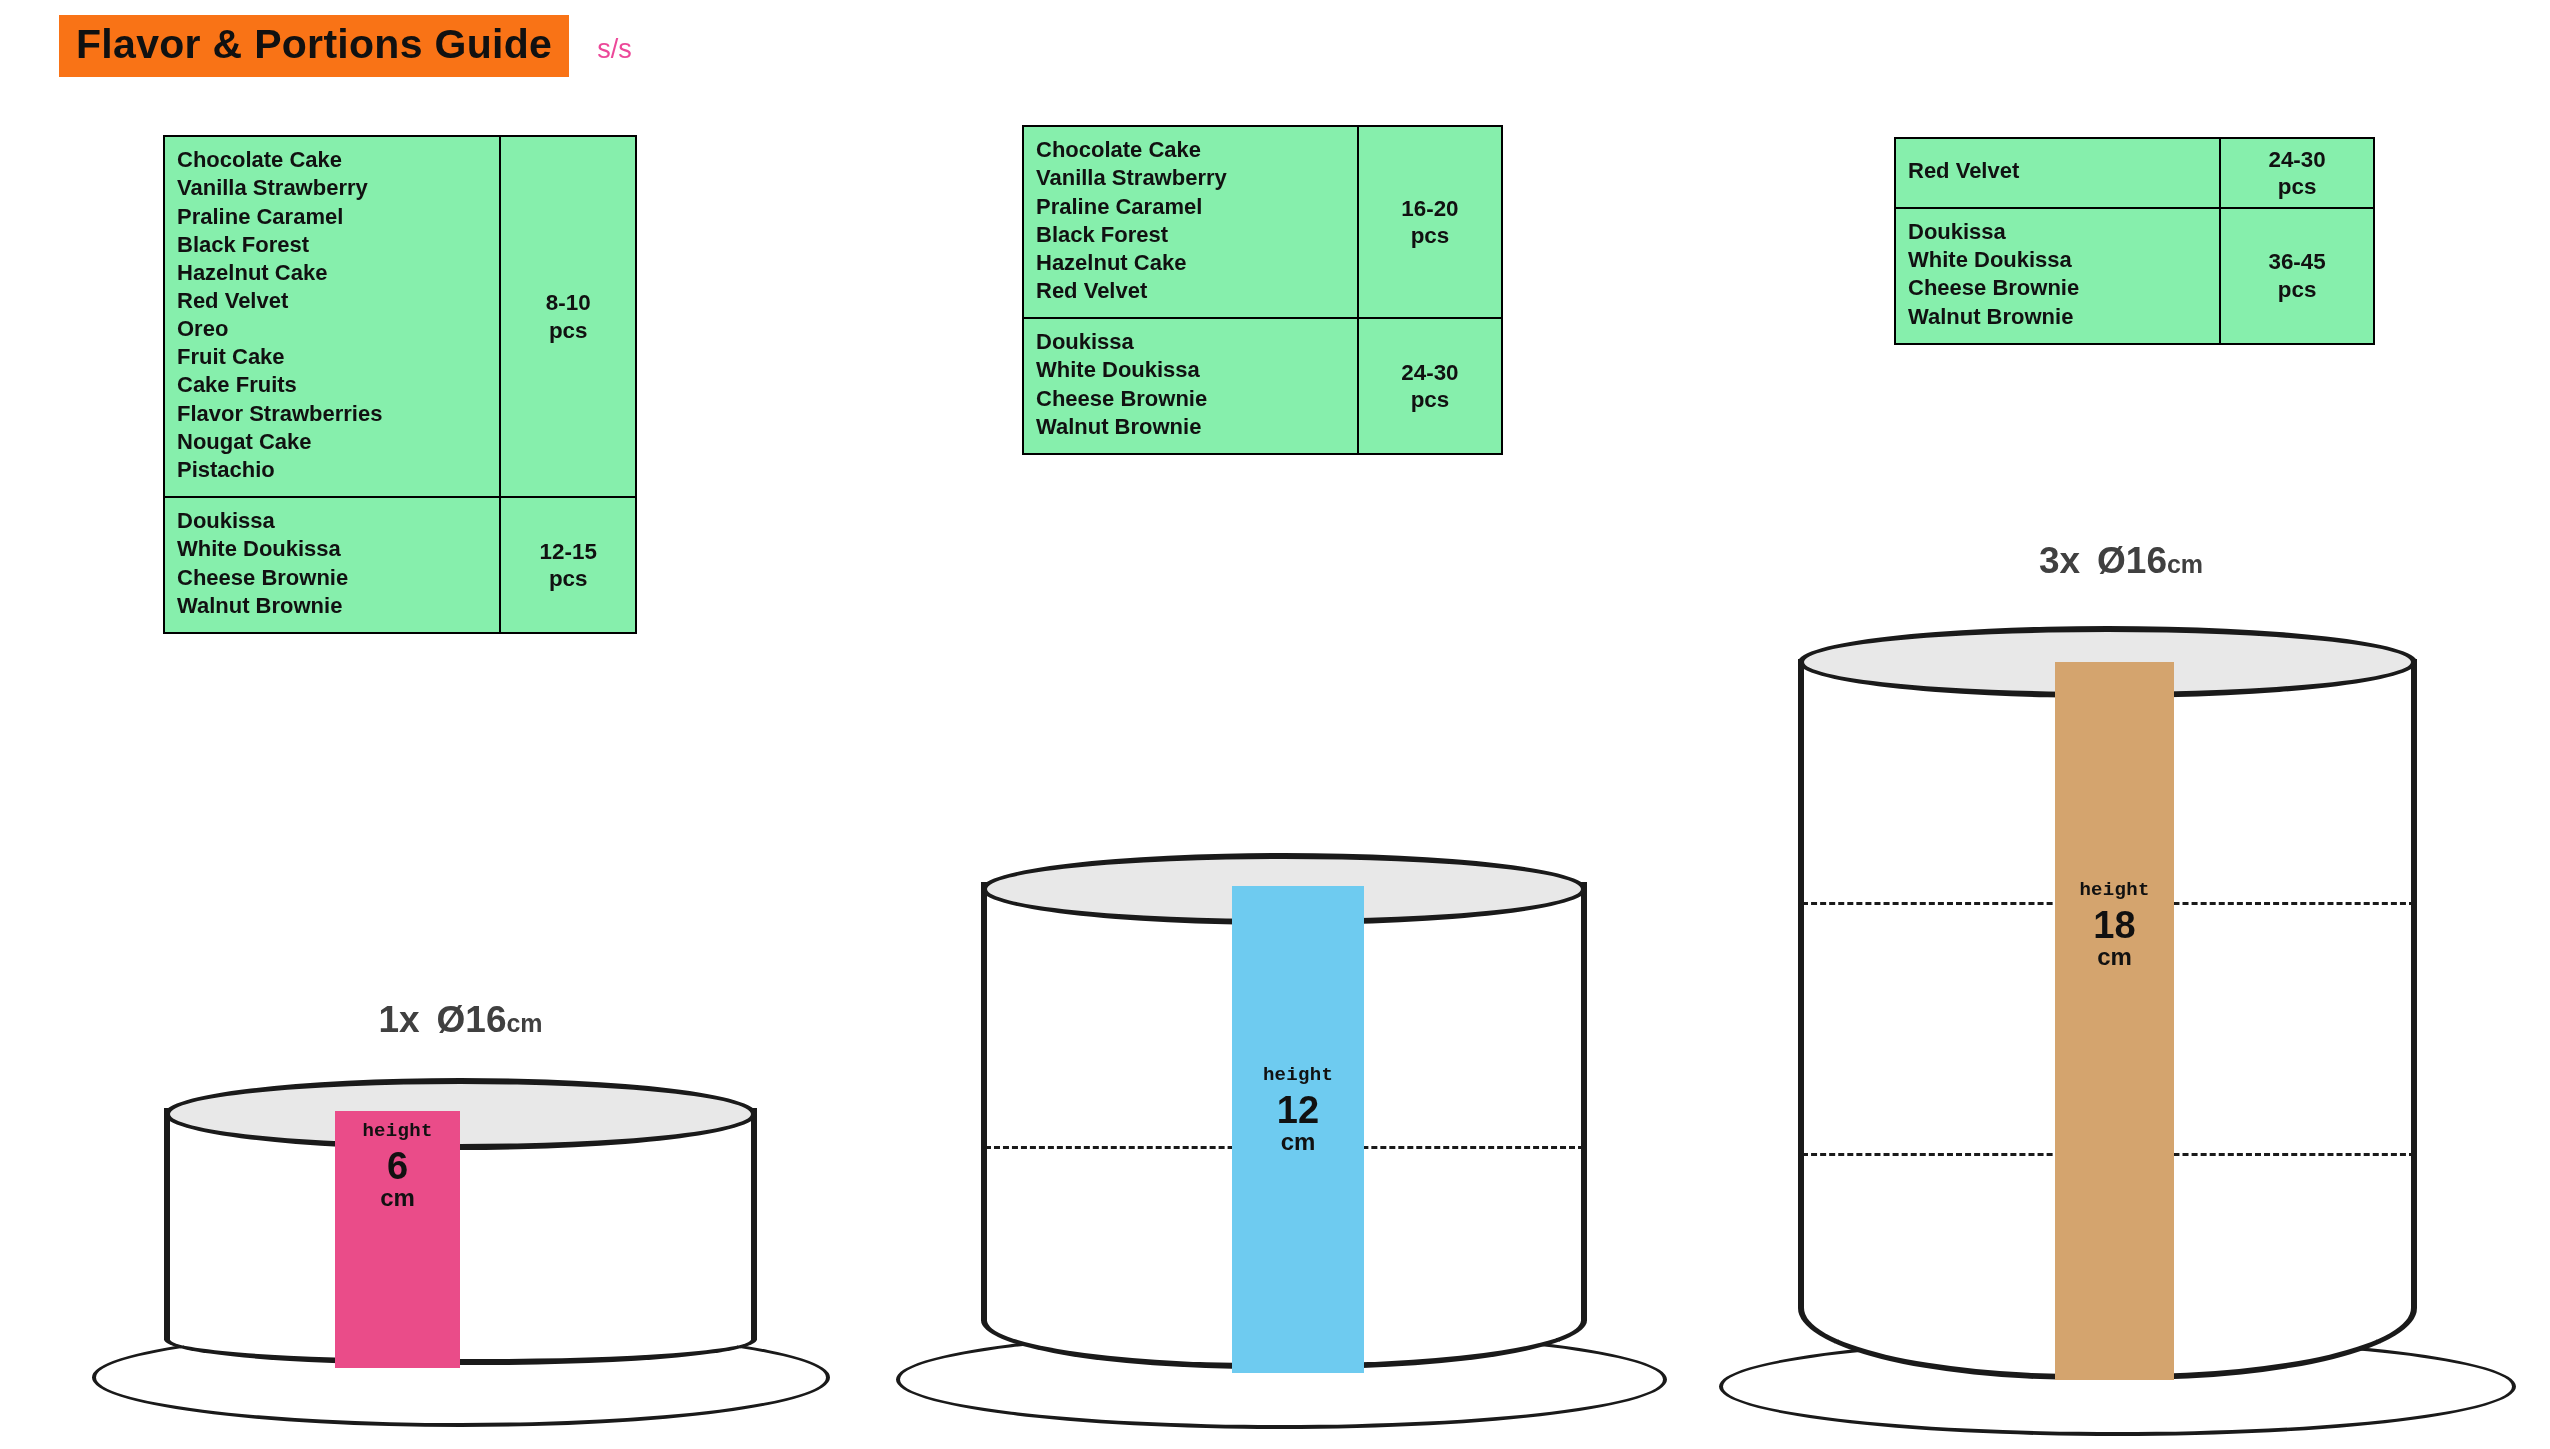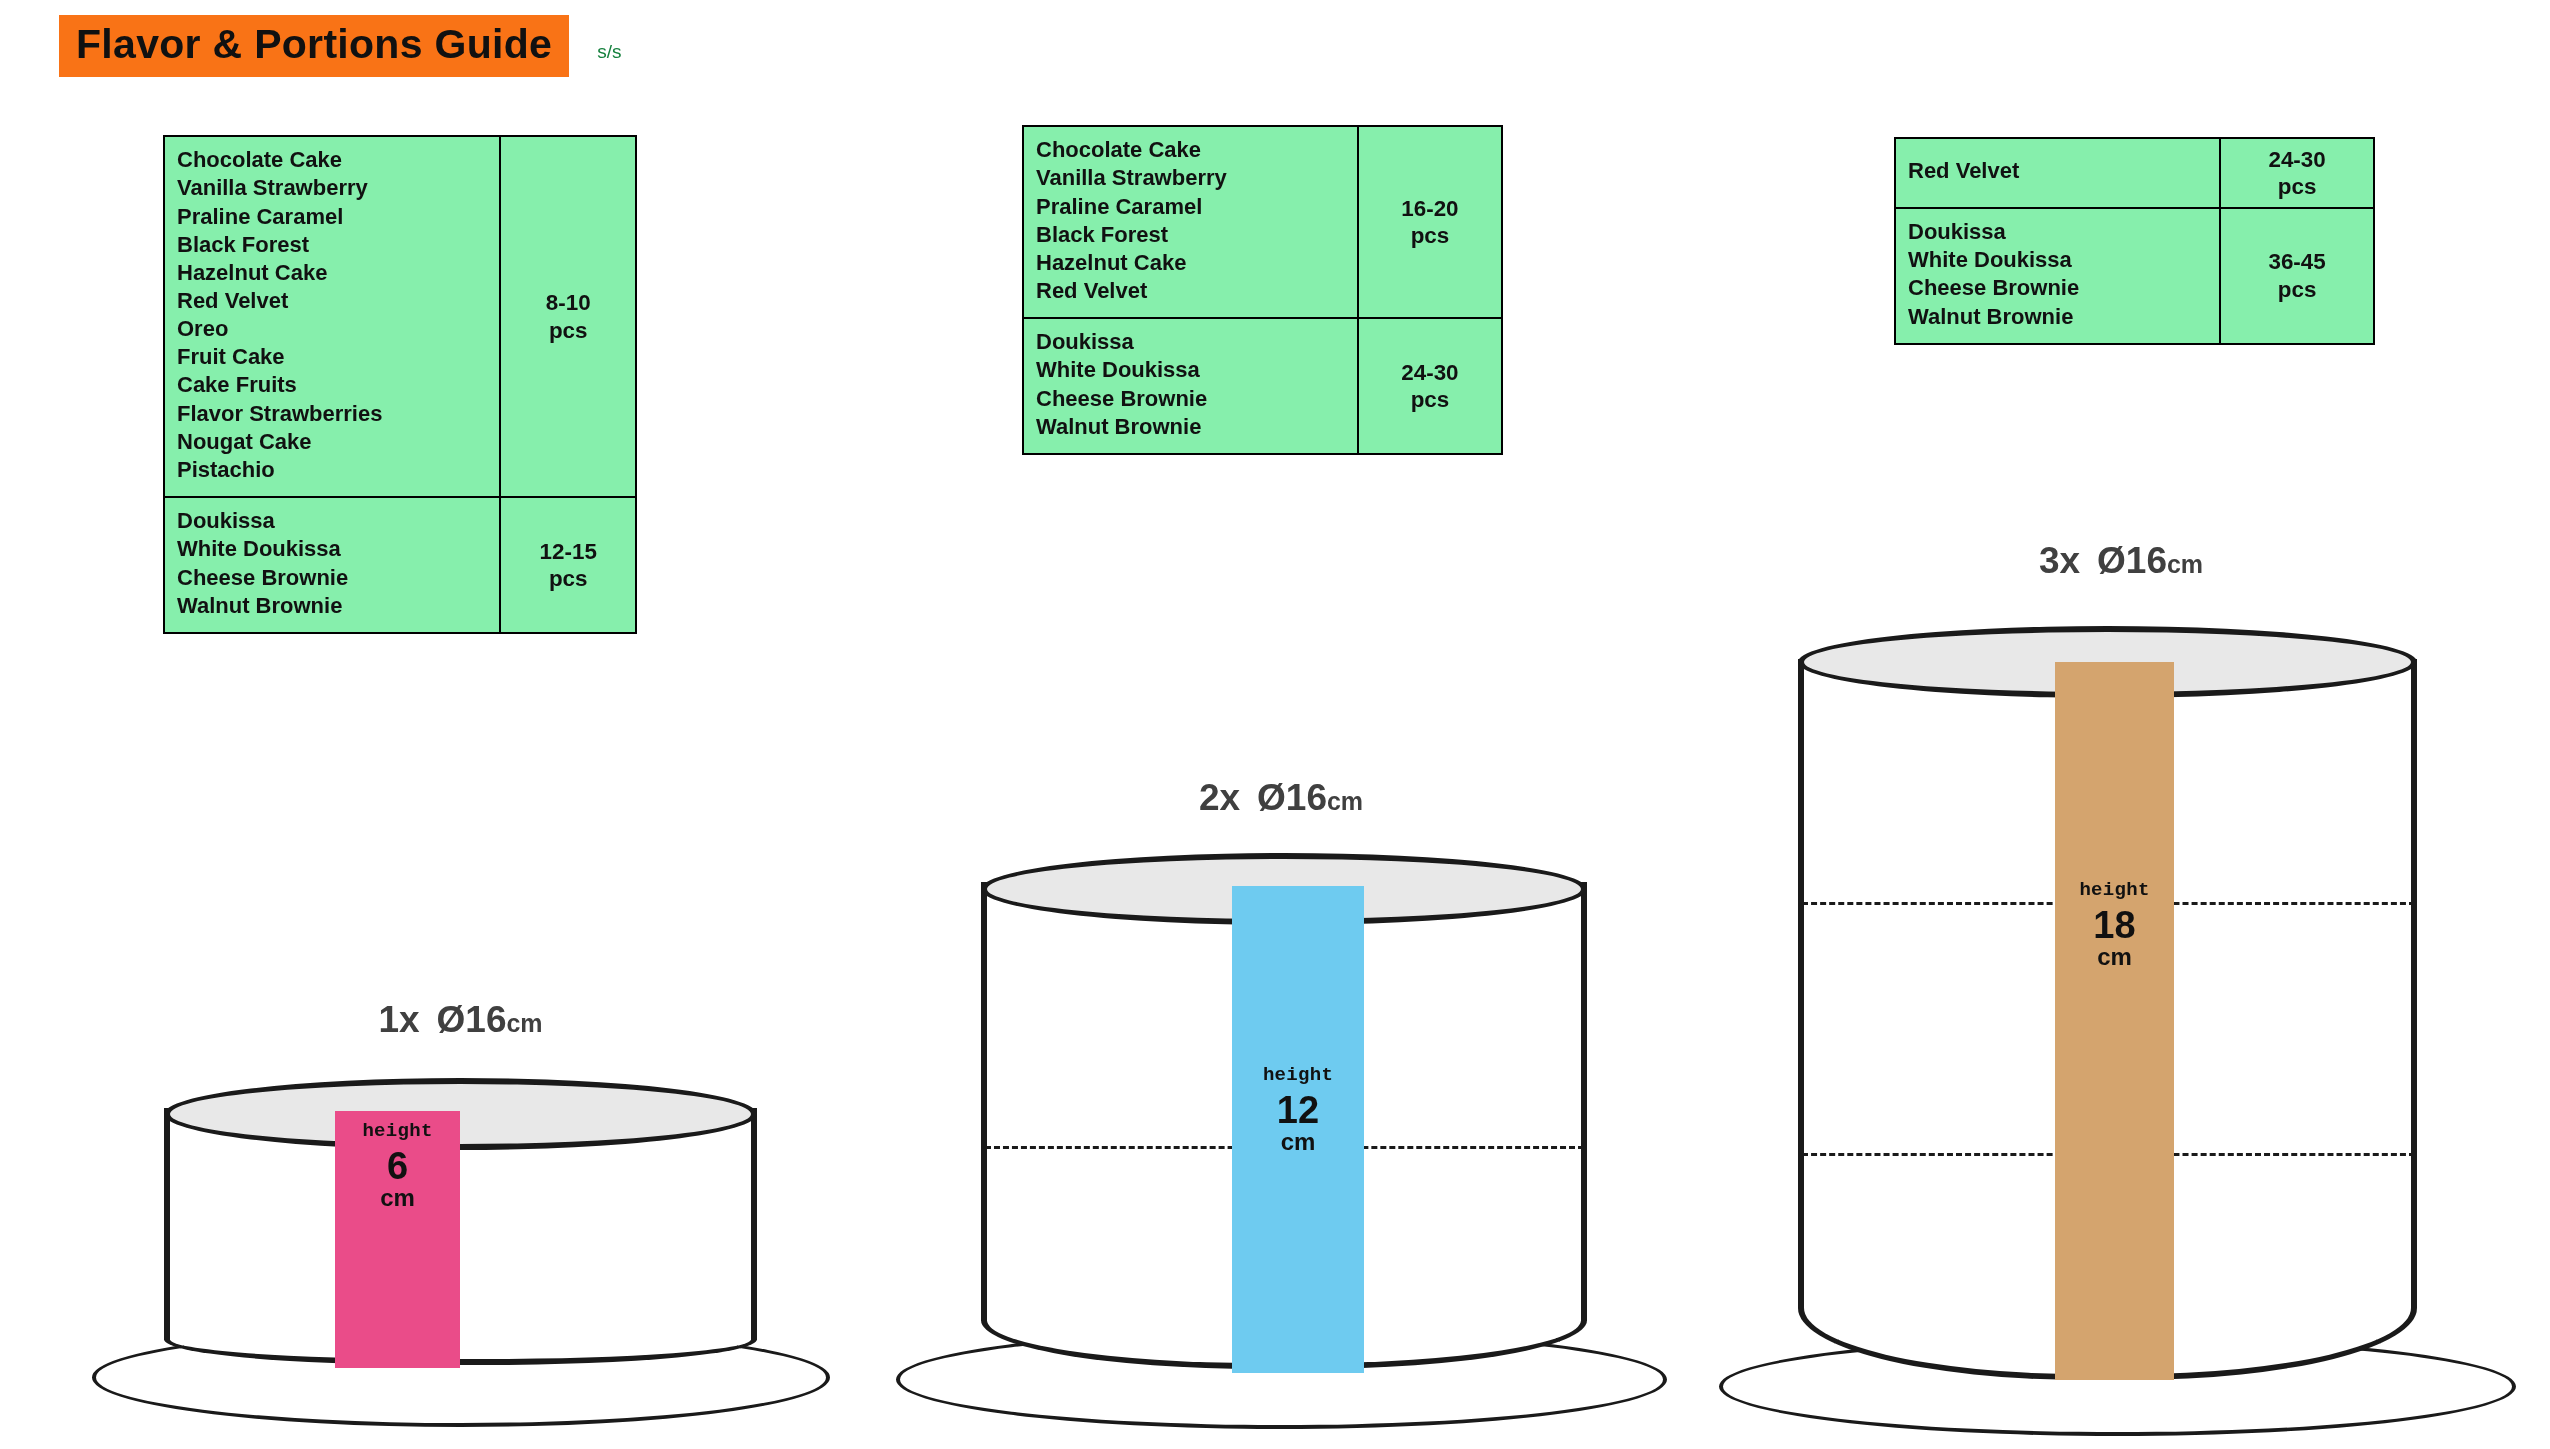--- a/index.html
+++ b/index.html
@@ -27,22 +27,22 @@
     background: #f97316;
     padding: 6.6px 17px 9.2px 17px;
     font-size: 41px;
     font-weight: bold;
     color: #111;
     letter-spacing: 0.3px;
     white-space: nowrap;
   }
   #title-sub {
     margin-left: 28px;
-    font-size: 19px;
-    color: #15803d;
+    font-size: 27px;
+    color: #ec4899;
     font-weight: 400;
   }
 
   
   .portion-table {
     position: absolute;
     border-collapse: collapse;
     background: #86efac;
   }
   .portion-table td {
@@ -243,23 +243,20 @@
   <div class="body" style="left:92px; top:109px; width:593px; height:257px;"></div>
   <div class="top-ellipse" style="left:92px; top:79px; width:593px; height:72px;"></div>
   <div class="height-bar" style="left:263px; top:112px; width:125px; height:257px; background:#ea4c89;">
     <span class="h-word">height</span>
     <span class="h-num">6</span>
     <span class="h-unit">cm</span>
   </div>
 </div>
 
 <div class="cake-group" id="cake-2x" style="left:876px; top:777px; width:810px; height:672px;">
-  <div class="cake-label" style="top:0;">
-    <span>2x</span><span class="gap"></span><span>Ø16</span><span class="unit">cm</span>
-  </div>
   <div class="plate" style="left:20px; top:553px; width:771px; height:99px;"></div>
   <div class="body" style="left:105px; top:105px; width:606px; height:487px;"></div>
   <div class="top-ellipse" style="left:105px; top:76px; width:606px; height:72px;"></div>
   <div class="layer-line" style="left:109px; top:369px; width:599px;"></div>
   <div class="height-bar" style="left:356px; top:109px; width:132px; height:487px; background:#6ecbf0; padding-top:178px;">
     <span class="h-word">height</span>
     <span class="h-num">12</span>
     <span class="h-unit">cm</span>
   </div>
 </div>

